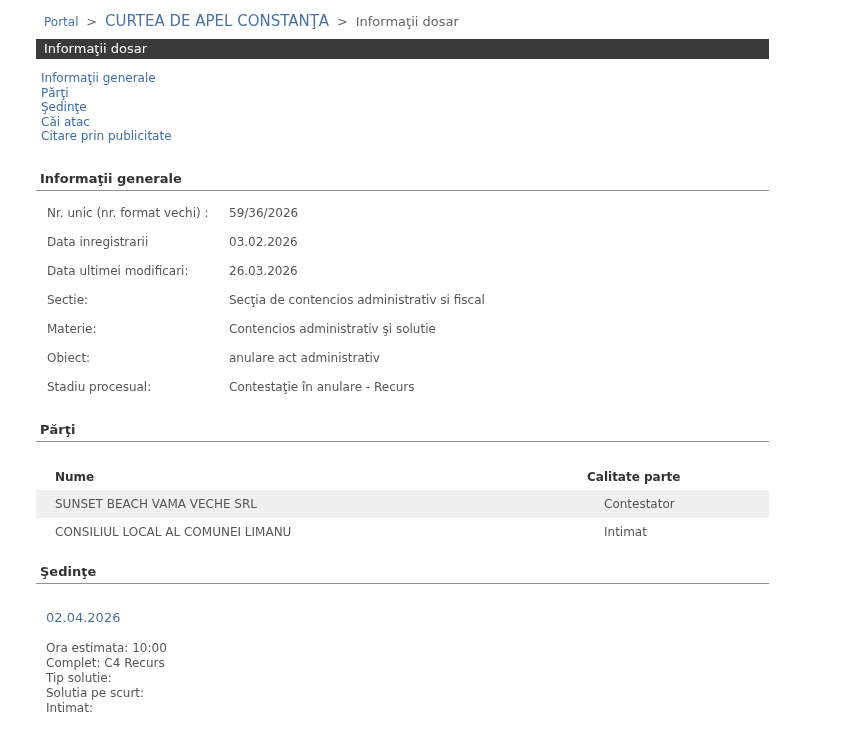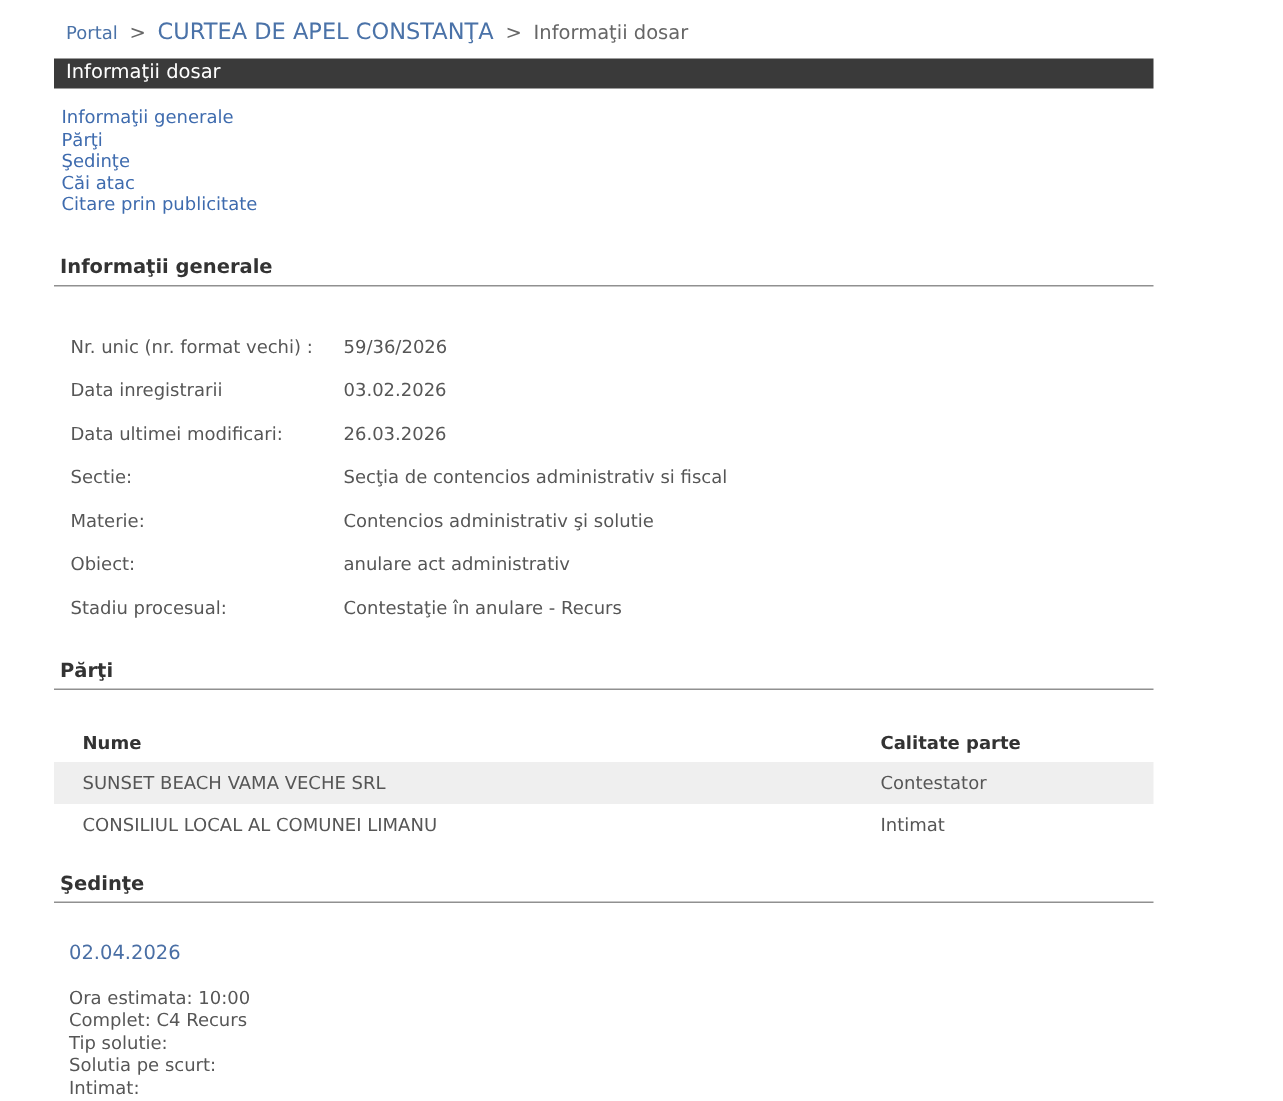--- a/index.html
+++ b/index.html
@@ -74,21 +74,21 @@
     font-weight: bold;
     color: #333333;
     padding: 0 0 4px 4px;
     border-bottom: 1px solid #909090;
     width: 729px;
   }
   .sh-general { margin-top: 27px; }
   .sh-parties { margin-top: 20px; }
   .sh-hearings { margin-top: 18px; }
   
-  .fields { margin-top: 26px; }
+  .fields { margin-top: 8px; }
   .field-row {
     display: flex;
     align-items: center;
     height: 29px;
     font-size: 12px;
     color: #565656;
   }
   .field-label {
     width: 182px;
     padding-left: 11px;
@@ -106,20 +106,21 @@
     font-size: 12px;
     font-weight: bold;
     color: #333333;
   }
   .prow {
     display: flex;
     height: 28px;
     align-items: center;
     font-size: 12px;
     color: #565656;
+    gap: 17px;
   }
   .prow.shaded { background: #efefef; }
   .pc1 {
     width: 532px;
     padding-left: 11px;
     flex-shrink: 0;
     overflow: hidden;
     white-space: nowrap;
     margin-left: 8px;
   }

